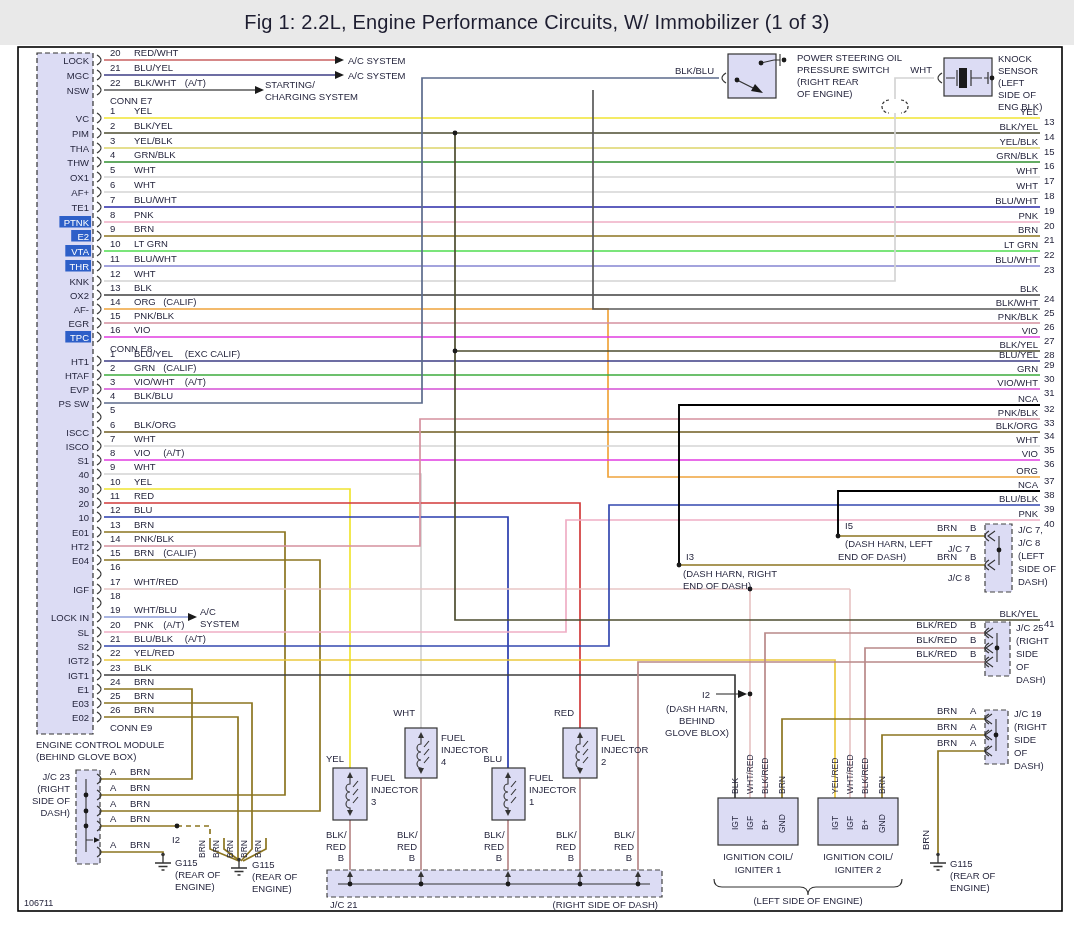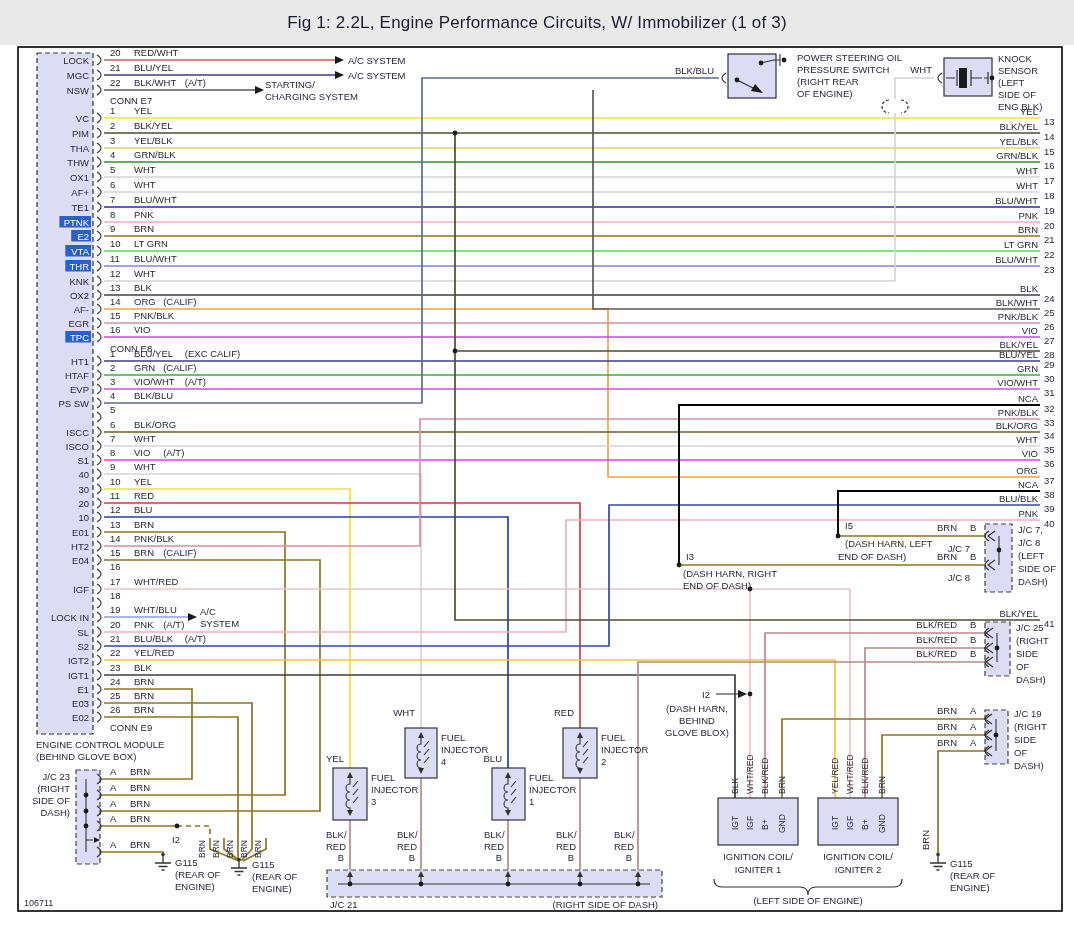--- a/index.html
+++ b/index.html
@@ -1,20 +1,20 @@
 <!DOCTYPE html>
 <html><head>
 <meta charset="utf-8">
 <style>
   html,body{margin:0;padding:0;background:#fff;}
   #stage{position:relative;width:1074px;height:928px;background:#fff;overflow:hidden;
          font-family:"Liberation Sans",sans-serif;}
   #titlebar{position:absolute;top:0;left:0;width:1074px;height:45px;background:#e9e9e9;
             display:flex;align-items:center;justify-content:center;}
-  #titlebar span{font-size:17px;color:#1d1d30;letter-spacing:.2px;}
+  #titlebar span{font-size:20px;color:#1d1d30;letter-spacing:.2px;}
   svg{position:absolute;top:0;left:0;}
   svg text{font-family:"Liberation Sans",sans-serif;}
 </style>
 </head>
 <body>
 
 <div id="stage">
   <svg id="svg" width="1074" height="928" viewBox="0 0 1074 928">
       <rect x="18" y="47" width="1044" height="864" fill="none" stroke="#000" stroke-width="1.6"></rect>
       <polyline points="104,60 335,60" fill="none" stroke="#c86060" stroke-width="1.7"></polyline>

